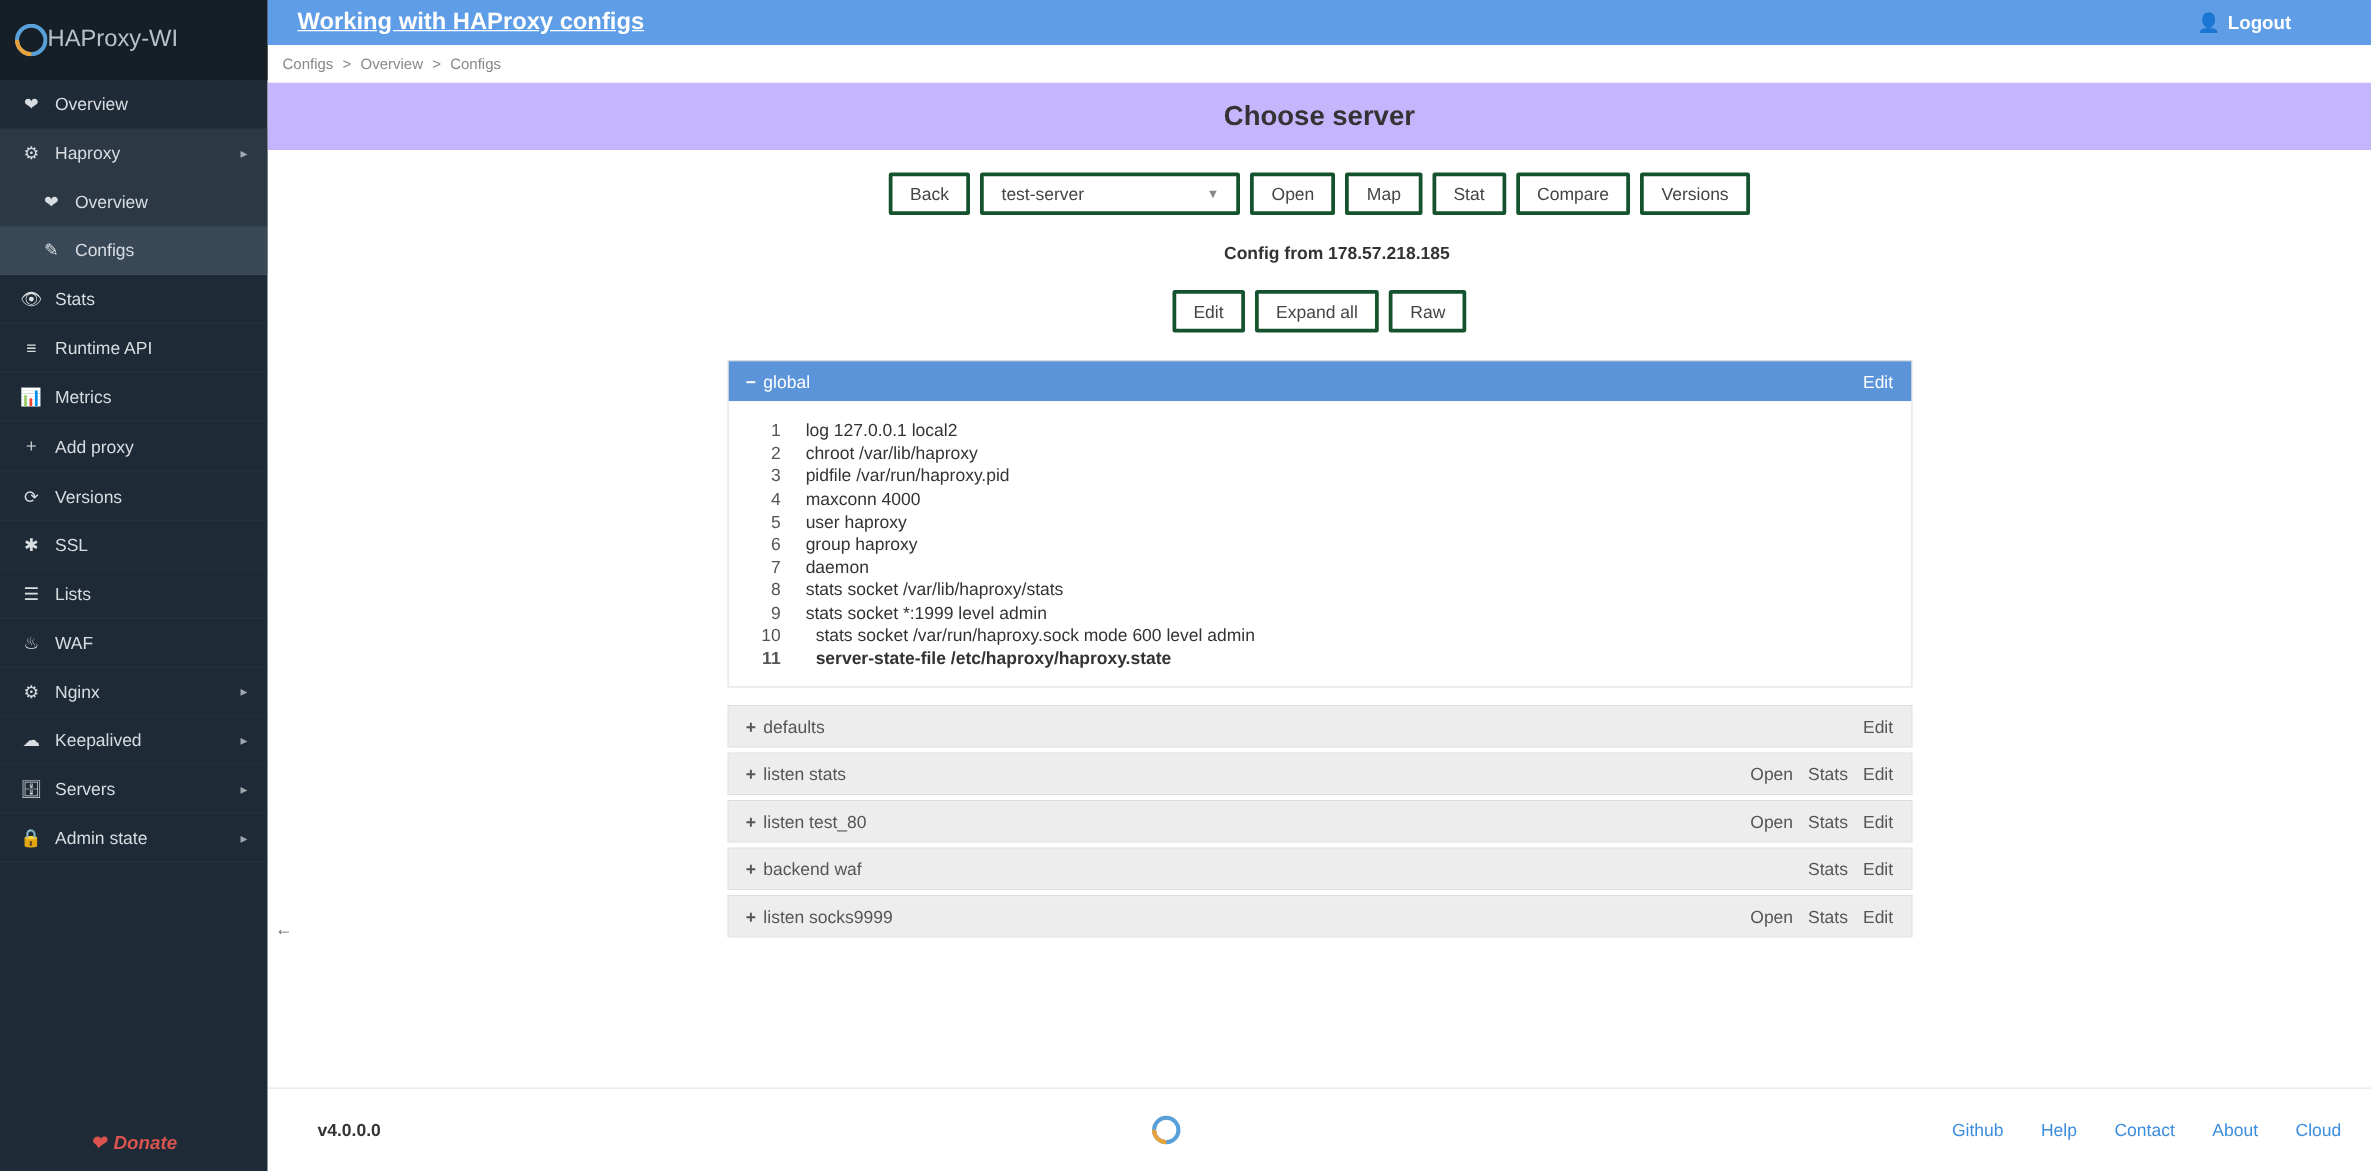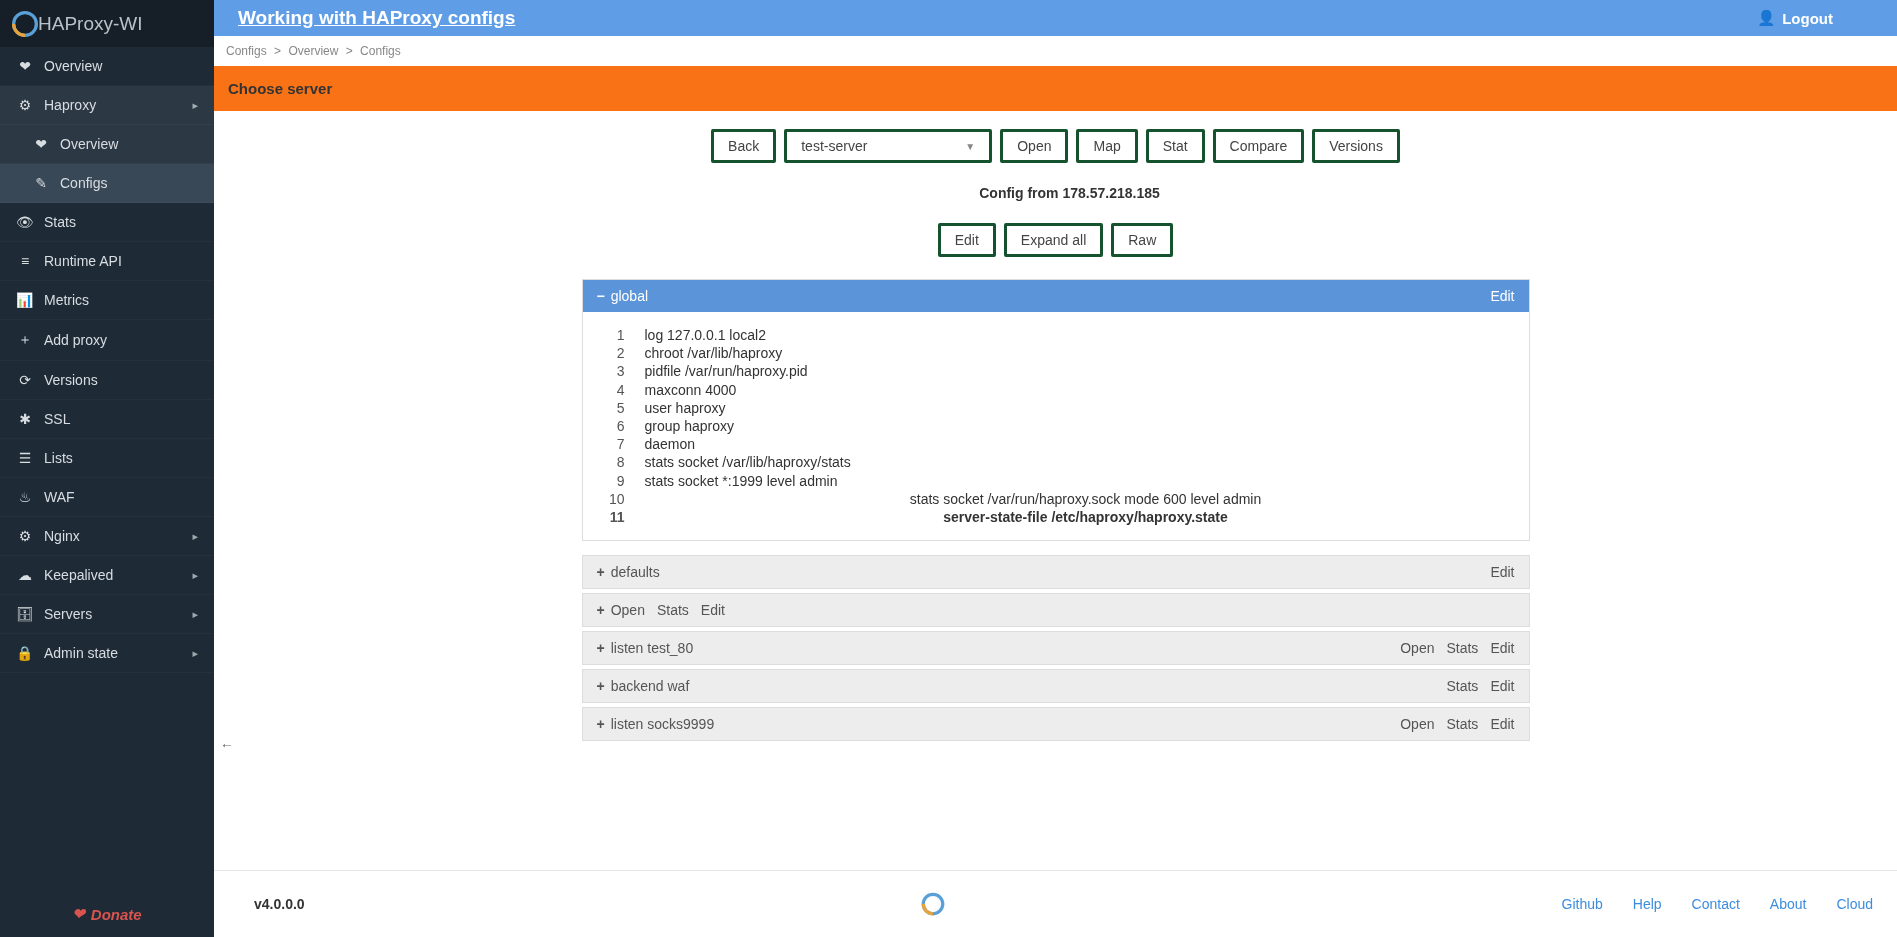--- a/index.html
+++ b/index.html
@@ -1,21 +1,21 @@
 <!DOCTYPE html>
 <html><head>
 <meta charset="utf-8">
 <style>
 * { margin: 0; padding: 0; box-sizing: border-box; }
 body { font-family: -apple-system, BlinkMacSystemFont, "Segoe UI", Arial, sans-serif; background: #fff; color: #333; font-size: 14px; }
 .app { display: flex; height: 100vh; }
 
 
 .sidebar { width: 214px; background: #1e2a35; color: #d2d6de; display: flex; flex-direction: column; flex-shrink: 0; }
-.sidebar-logo { display: flex; align-items: center; padding: 8px 12px; background: #161f27; height: 47px; }
+.sidebar-logo { display: flex; align-items: center; padding: 8px 12px; background: #161f27; height: 64px; }
 .sidebar-logo .logo-text { color: #b9c1c8; font-size: 19px; font-weight: 400; }
 .sidebar-nav { flex: 1; overflow-y: auto; }
 .nav-item { display: flex; align-items: center; padding: 11px 16px; color: #d8dde2; cursor: pointer; border-bottom: 1px solid rgba(255,255,255,0.03); position: relative; }
 .nav-item.active { background: #2c3844; }
 .nav-item.sub { padding-left: 32px; background: #2c3844; }
 .nav-item.sub.current { background: #394856; }
 .nav-item .nav-icon { width: 18px; margin-right: 10px; display: flex; align-items: center; justify-content: center; font-size: 14px; }
 .nav-item .nav-label { flex: 1; font-size: 14px; }
 .nav-item .nav-chevron { font-size: 11px; opacity: 0.7; }
 .sidebar-footer { padding: 14px; text-align: center; }
@@ -26,21 +26,21 @@
 .topbar { background: #5f9ee7; color: #fff; display: flex; align-items: center; padding: 0 24px; height: 36px; }
 .topbar .page-title { font-size: 19px; font-weight: bold; flex: 1; text-decoration: underline; }
 .topbar .logout { display: flex; align-items: center; gap: 6px; font-size: 15px; font-weight: 600; cursor: pointer; margin-right: 40px; }
 .breadcrumb { padding: 8px 12px; font-size: 12px; color: #888; }
 .breadcrumb span { color: #888; }
 .breadcrumb .sep { margin: 0 4px; }
 
 .content { flex: 1; overflow-y: auto; padding: 0 0 20px 0; position: relative; }
 .collapse-handle { position: absolute; left: 0; top: 667px; font-size: 14px; color: #666; cursor: pointer; padding: 2px 6px; }
 
-.choose-banner { background: #f97316; padding: 14px; font-size: 15px; font-weight: bold; margin-bottom: 18px; }
+.choose-banner { background: #c4b5fd; padding: 14px; text-align: center; font-size: 22px; font-weight: bold; margin-bottom: 18px; }
 
 .toolbar { display: flex; justify-content: center; gap: 8px; margin-bottom: 22px; }
 .btn { background: #fff; border: 3px solid #14532d; padding: 6px 14px; font-size: 14px; cursor: pointer; border-radius: 2px; color: #444; }
 .server-select { min-width: 208px; text-align: left; display: flex; align-items: center; justify-content: space-between; }
 .server-select .caret { font-size: 10px; color: #888; }
 
 .config-source { text-align: center; font-weight: bold; font-size: 14px; margin-bottom: 22px; padding-left: 28px; }
 .action-row { display: flex; justify-content: center; gap: 8px; margin-bottom: 22px; }
 
 .config-container { max-width: 948px; margin: 0 auto; }
@@ -52,21 +52,21 @@
 .section-header .header-links { display: flex; gap: 12px; font-size: 14px; }
 .section-header .header-links a { color: inherit; text-decoration: none; cursor: pointer; }
 .section-header.expanded .header-links a { color: #fff; }
 
 .section-body { background: #fff; padding: 14px 10px 14px 10px; }
 .code-line { display: flex; font-family: Arial, sans-serif; font-size: 14px; line-height: 1.3; }
 .code-line .lineno { width: 52px; text-align: right; padding-right: 20px; color: #555; }
 .code-line .linetext { flex: 1; color: #333; }
 .code-line.bold .linetext { font-weight: bold; }
 .code-line.bold .lineno { font-weight: bold; }
-.code-line.indent .linetext { padding-left: 8px; text-align: center; }
+.code-line.indent .linetext { padding-left: 8px; }
 
 
 .footer { border-top: 1px solid #e6e6e6; padding: 20px 24px; display: flex; align-items: center; font-size: 14px; }
 .footer .version { font-weight: bold; flex: 0 0 auto; margin-left: 16px;}
 .footer .footer-logo { flex: 1; display: flex; justify-content: center; }
 .footer .footer-links { display: flex; gap: 30px; }
 .footer .footer-links a { color: #3c8dde; text-decoration: none; cursor: pointer; }
 
 .logo-svg { width: 26px; height: 26px; }
 </style>
@@ -263,20 +263,21 @@
               <span class="toggle-icon">+</span>
               <span class="section-name">defaults</span>
               <span class="header-links">
                 <a>Edit</a>
               </span>
             </div>
           </div>
           <div class="section">
             <div class="section-header">
               <span class="toggle-icon">+</span>
+              <span class="section-name">listen stats</span>
               <span class="header-links">
                 <a>Open</a>
                 <a>Stats</a>
                 <a>Edit</a>
               </span>
             </div>
           </div>
           <div class="section">
             <div class="section-header">
               <span class="toggle-icon">+</span>

